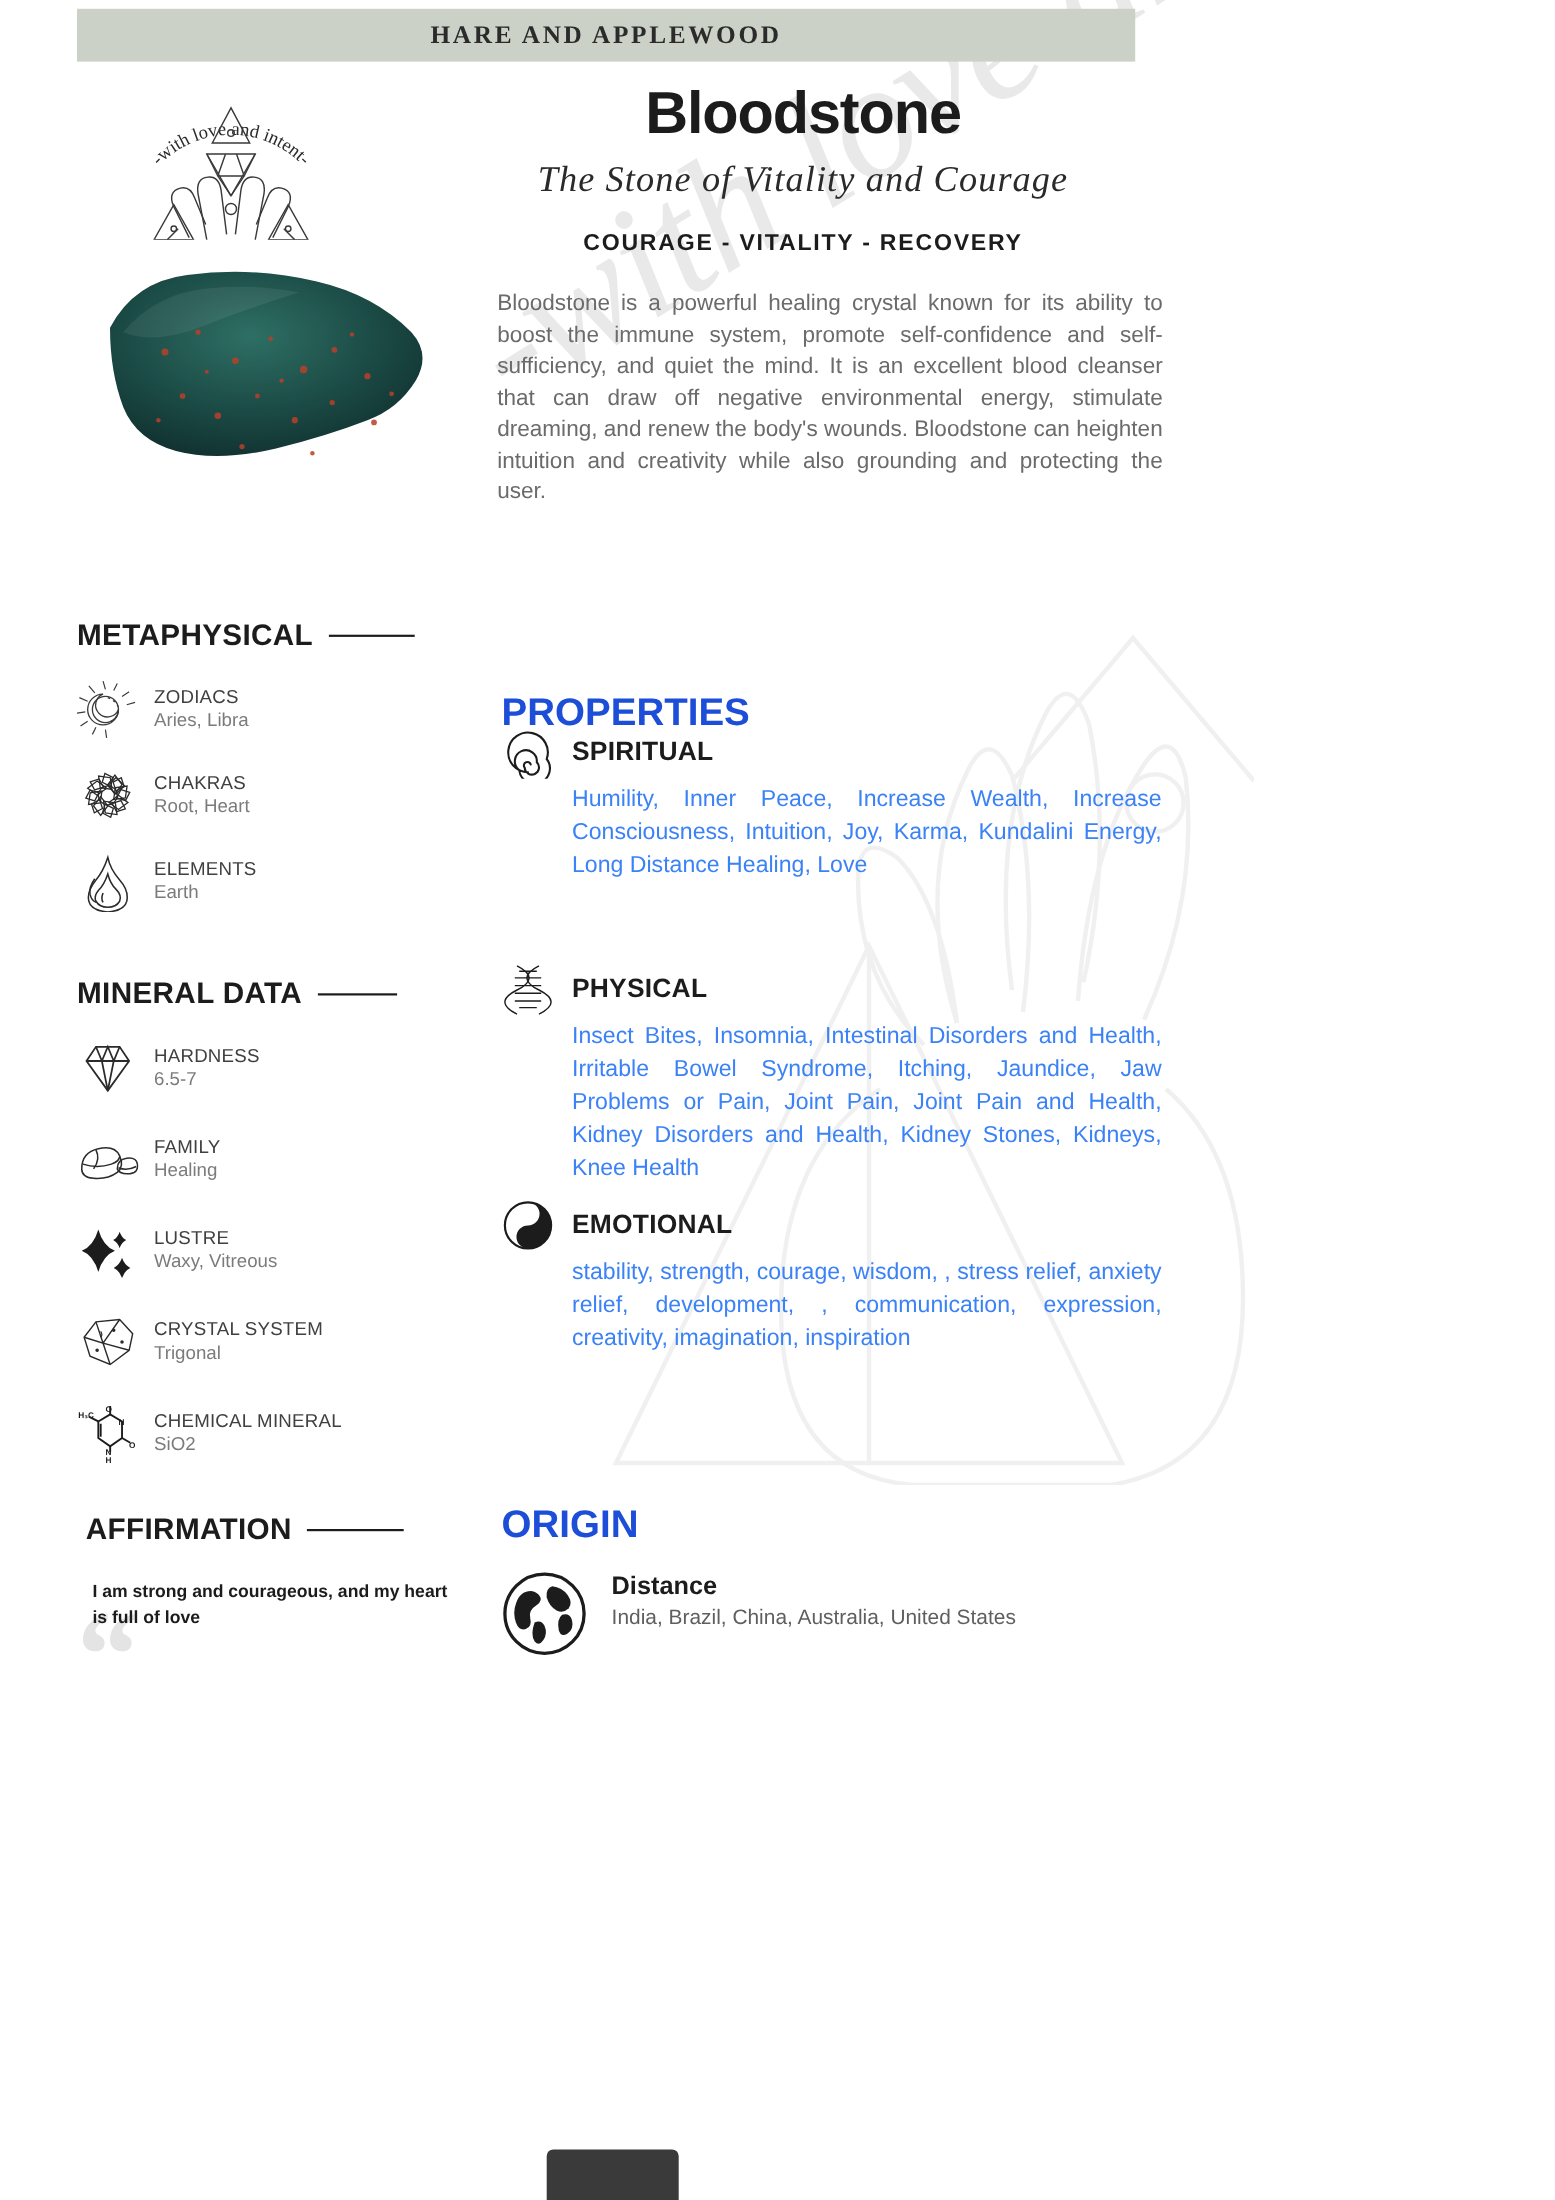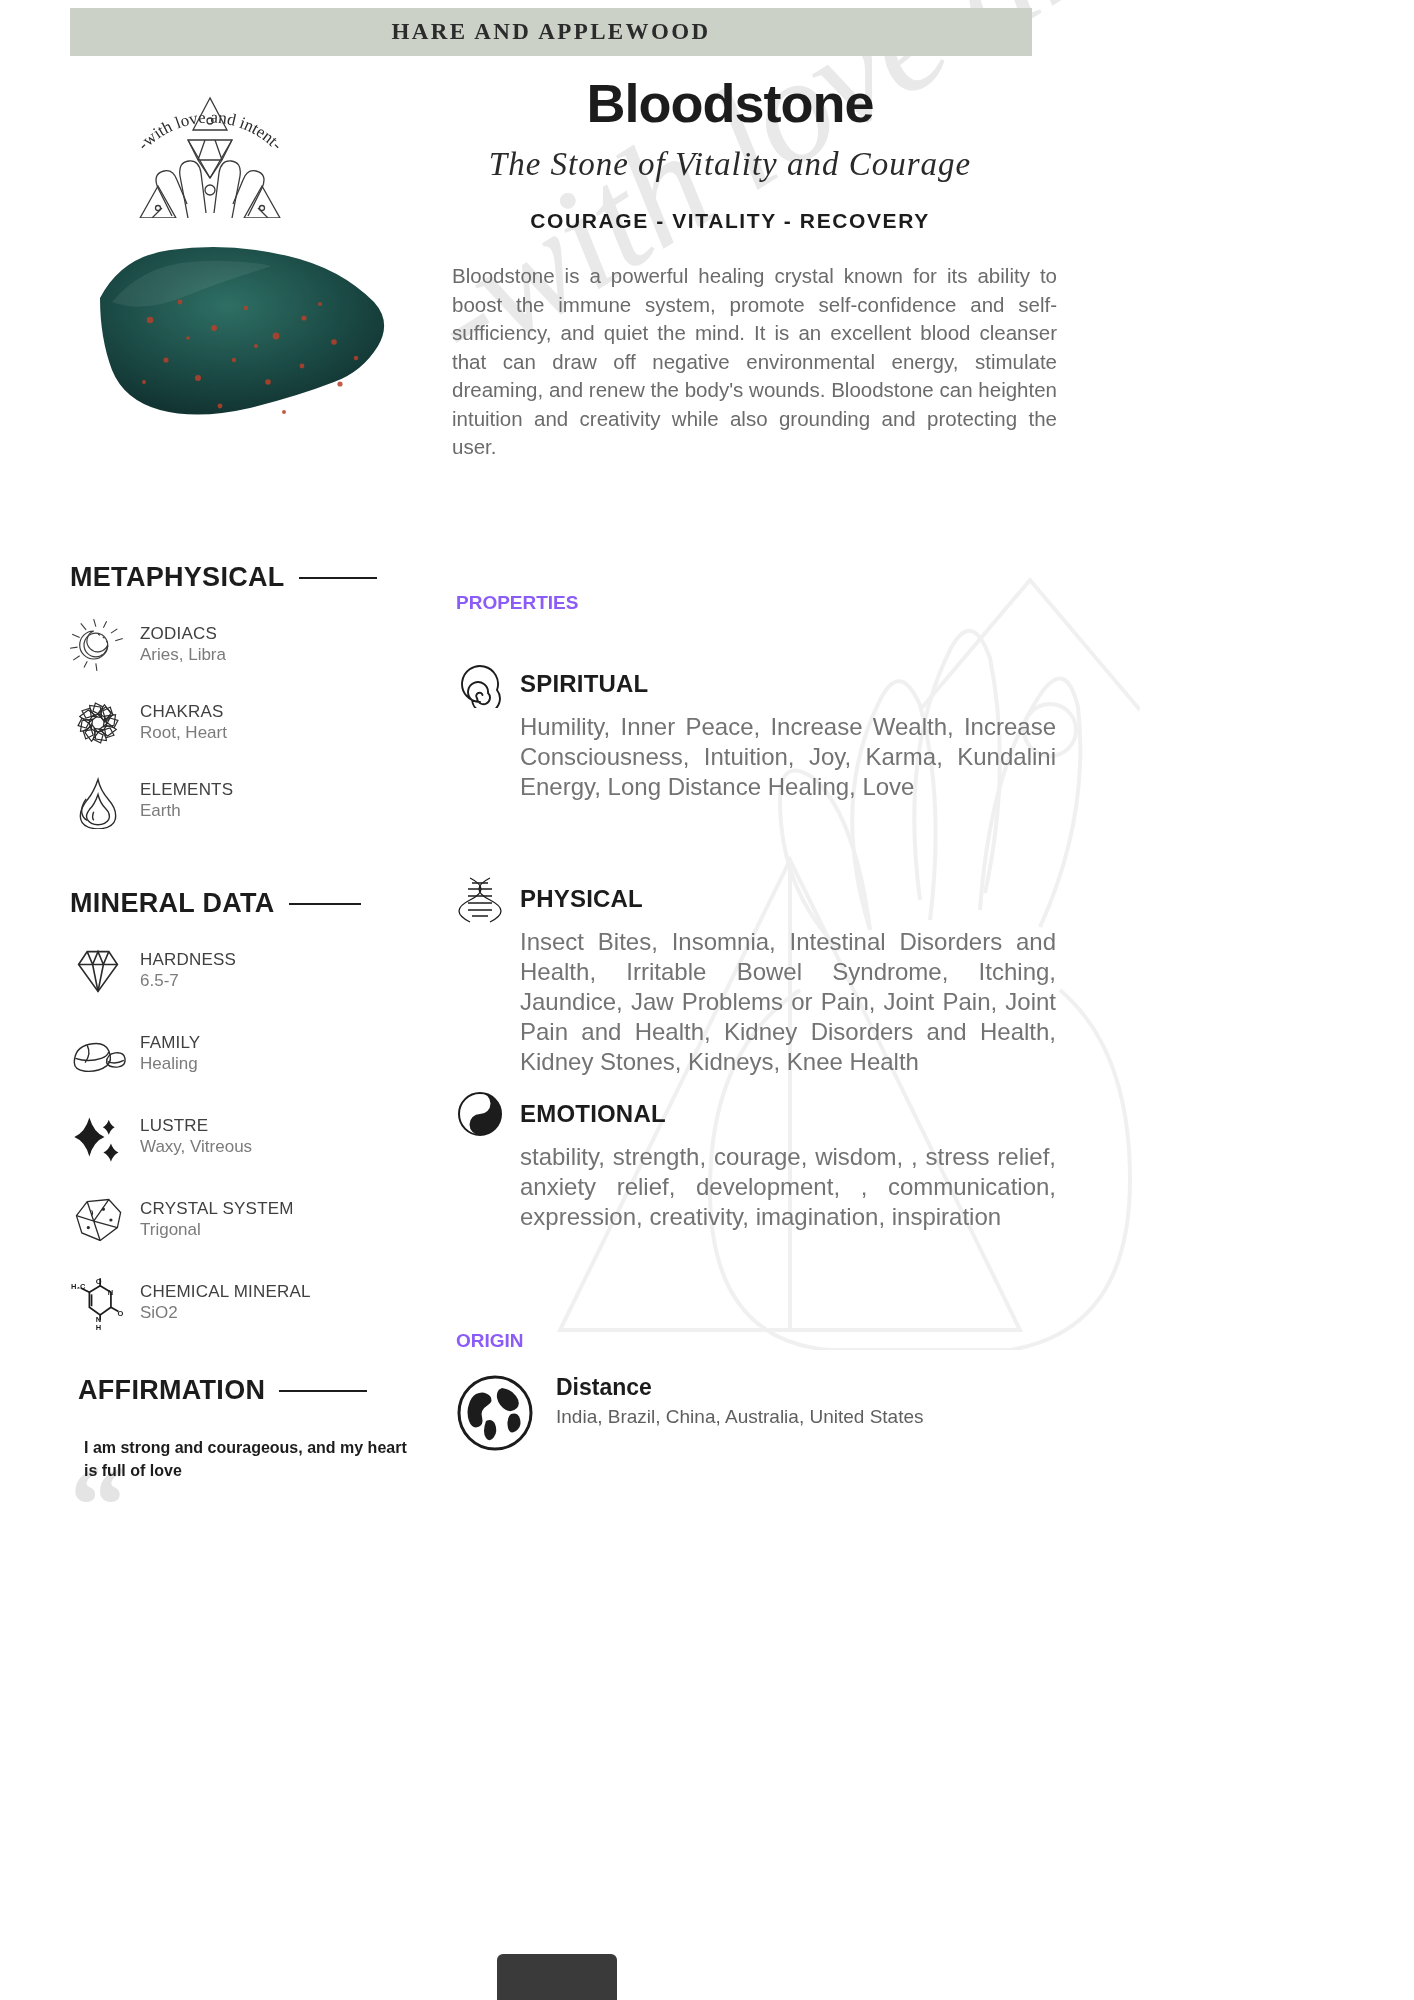--- a/index.html
+++ b/index.html
@@ -86,32 +86,32 @@
     position:absolute; left:-8px; top:34px; font-size:112px; line-height:70px;
     color:#e4e4e4; font-family:"Liberation Serif", serif; font-weight:bold; z-index:-1;
   }
   .affirm-text {
     position:relative; margin-top:30px; margin-left:6px; width:335px;
     font-size:16px; font-weight:bold; color:#1c1c1c; line-height:23px;
   }
 
   
   #properties-section { position:absolute; left:456px; top:592px; width:600px; z-index:3; }
-  .col-head { font-size:19px; font-weight:bold; color:#8b5cf6; margin-bottom:0; }
+  .col-head { font-size:35px; font-weight:bold; color:#1d4ed8; margin-bottom:0;margin-top:36px; }
 
   .prop-block { position:absolute; width:600px; }
   #prop-spiritual { top:660px; }
   #prop-physical  { top:875px; }
   #prop-emotional { top:1090px; }
   .prop-head { display:flex; align-items:center; gap:16px; }
   .prop-icon { width:48px; height:48px; flex:0 0 48px; display:flex; align-items:center; justify-content:center; }
   .prop-title { font-size:24px; font-weight:bold; color:#1c1c1c; letter-spacing:.2px; }
   .prop-body {
     margin-left:64px; margin-top:4px; width:536px;
-    font-size:24px; line-height:30px; color:#737373; text-align:justify;
+    font-size:21px; line-height:30px; color:#3b82f6; text-align:justify;
   }
 
   
   #origin-section { position:absolute; left:456px; top:1330px; width:600px; z-index:3; }
   .origin-row { display:flex; gap:22px; margin-top:22px; align-items:flex-start; }
   .globe { width:78px; height:78px; flex:0 0 78px; }
   .origin-label { font-size:23px; font-weight:bold; color:#1c1c1c; }
   .origin-value { font-size:19px; color:#5f5f5f; line-height:27px; width:370px; margin-top:2px; }
 
   

